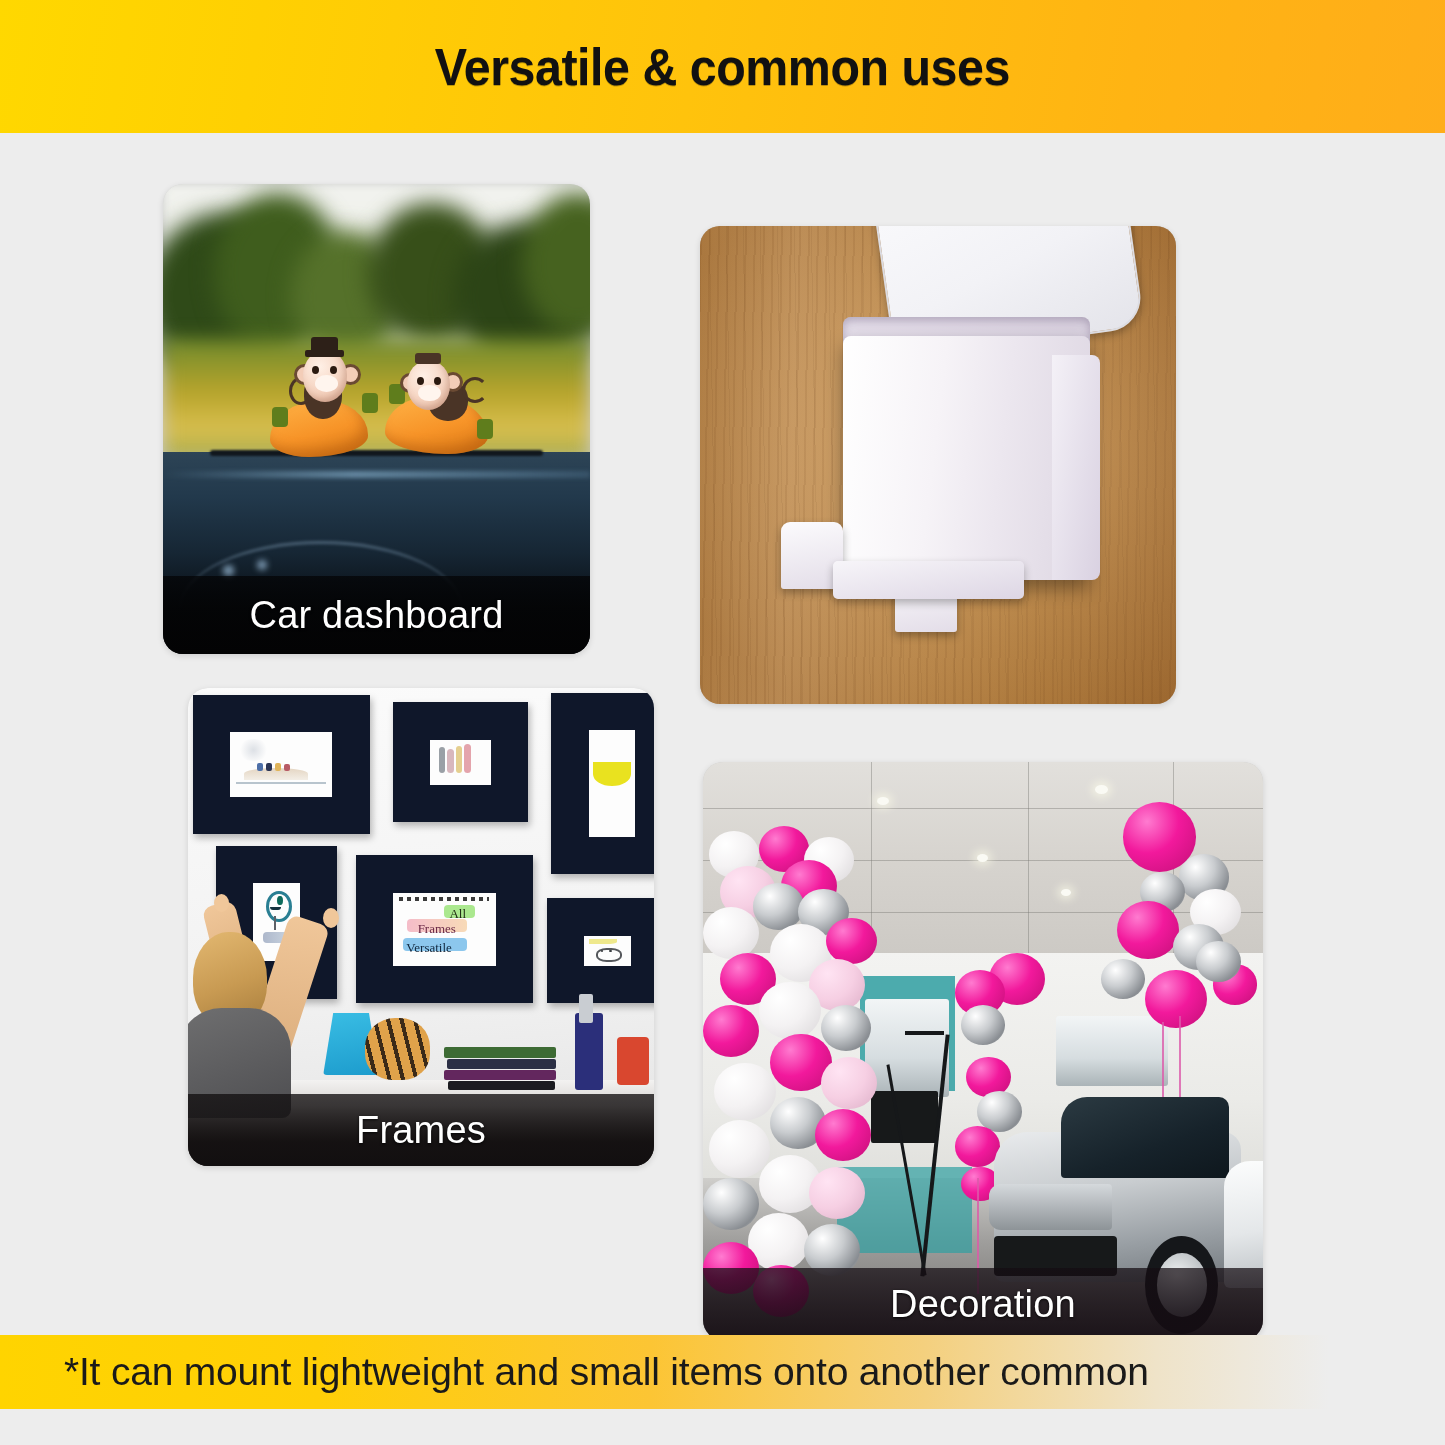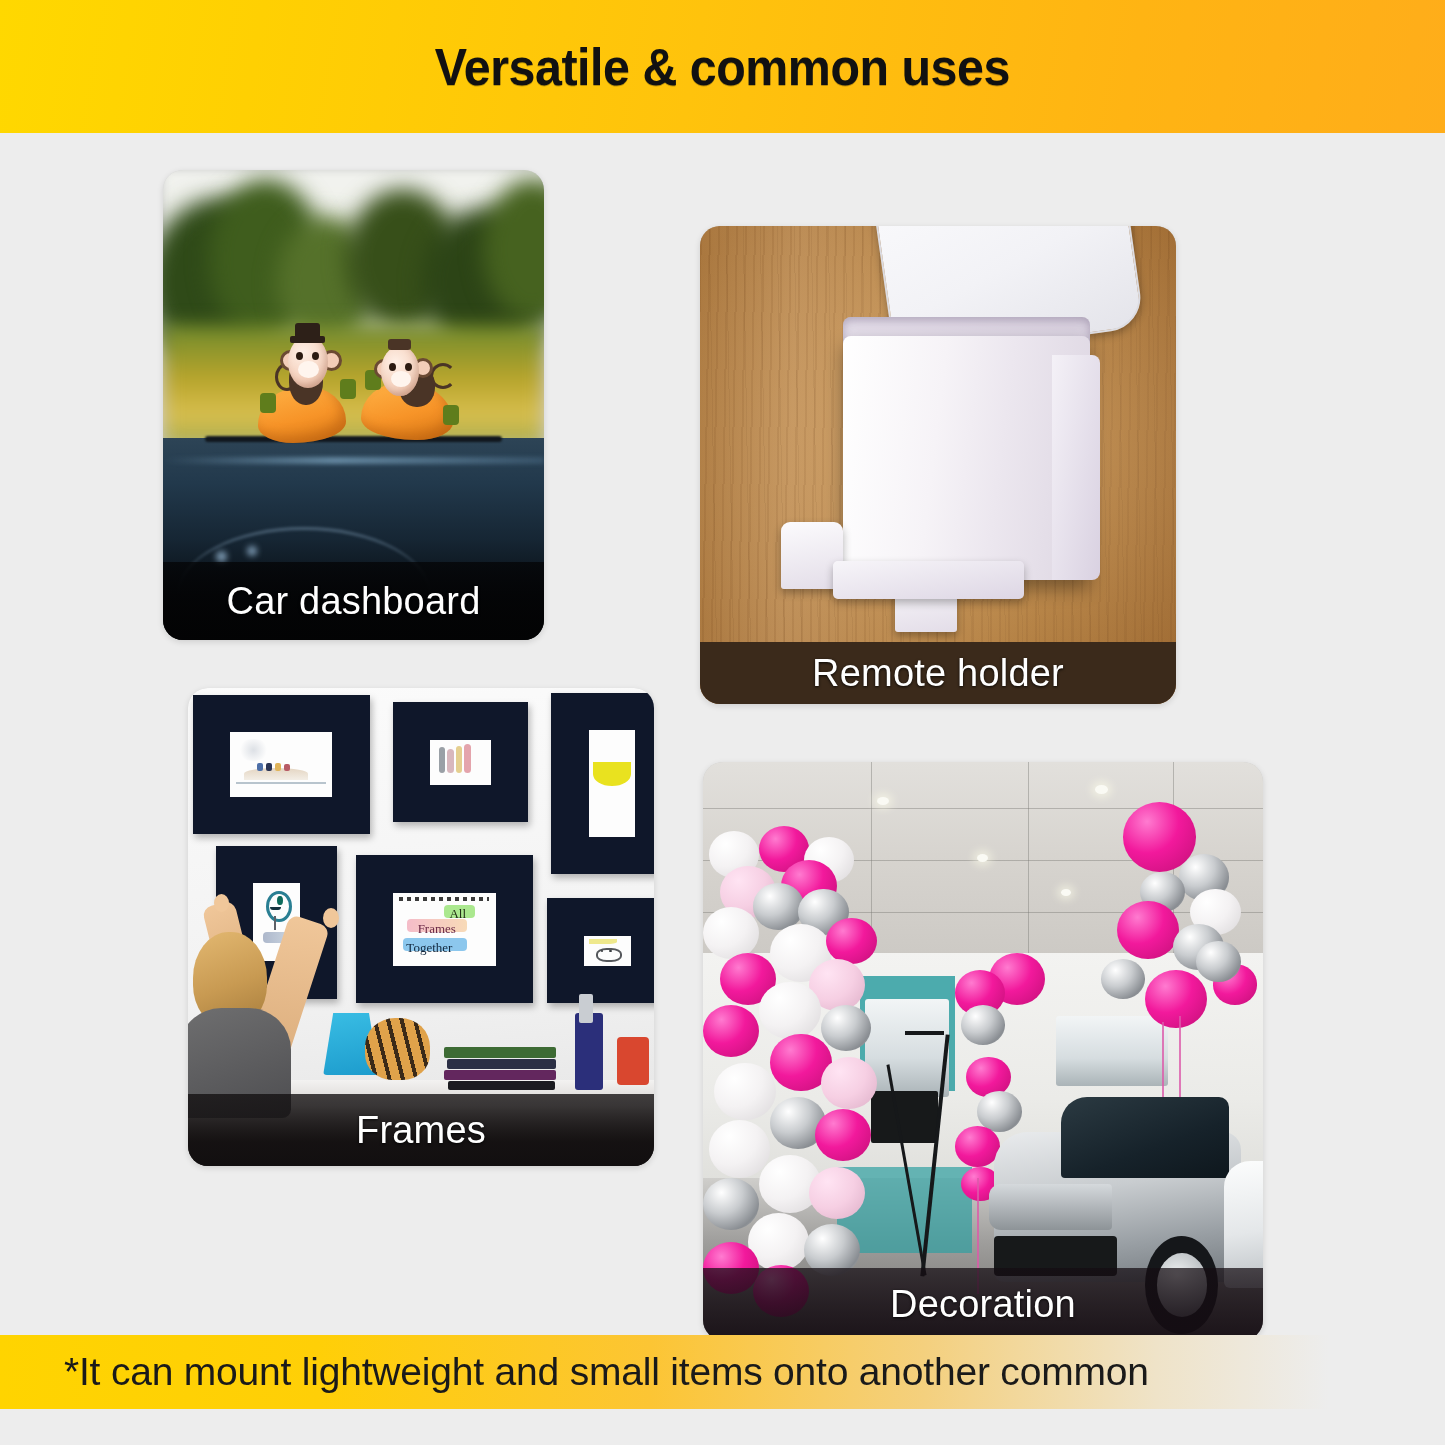--- a/index.html
+++ b/index.html
@@ -33,21 +33,21 @@
   }
   .card-photo{position:absolute;inset:0;overflow:hidden;}
   .caption-band{
     position:absolute;left:0;right:0;bottom:0;
     display:flex;align-items:center;justify-content:center;
     color:#fff;font-size:38px;letter-spacing:.2px;
     text-shadow:0 1px 3px rgba(0,0,0,.85);
   }
 
   
-  #card-dashboard{left:163px;top:170px;width:381px;height:470px;}
+  #card-dashboard{left:163px;top:184px;width:427px;height:470px;}
   #card-dashboard .caption-band{height:78px;background:linear-gradient(180deg,rgba(3,3,4,.72),rgba(3,3,4,.95));}
   #card-remote{left:700px;top:226px;width:476px;height:478px;}
   #card-remote .caption-band{height:62px;background:#3b2a1b;}
   #card-frames{left:188px;top:688px;width:466px;height:478px;}
   #card-frames .caption-band{height:72px;background:linear-gradient(180deg,rgba(18,15,16,.78),rgba(18,15,16,.92));}
   #card-decoration{left:703px;top:762px;width:560px;height:578px;}
   #card-decoration .caption-band{height:72px;background:linear-gradient(180deg,rgba(20,12,18,.72),rgba(20,12,18,.92));}
 
   
   .cd-sky{position:absolute;left:0;top:0;width:100%;height:34%;
@@ -212,23 +212,20 @@
     <div class="rh-wood"></div>
     <div class="rh-sticker" style="left:38%;top:-14%;width:52%;height:38%;
          border-radius:0 0 34px 34px;transform:rotate(-8deg);"></div>
     <div class="rh-rim" style="left:30%;top:19%;width:52%;height:10%;"></div>
     <div class="rh-box" style="left:30%;top:23%;width:52%;height:51%;"></div>
     <div class="rh-side" style="left:74%;top:27%;width:10%;height:47%;"></div>
     <div class="rh-hook" style="left:17%;top:62%;width:13%;height:14%;"></div>
     <div class="rh-hook" style="left:41%;top:72%;width:13%;height:13%;"></div>
     <div class="rh-base" style="left:28%;top:70%;width:40%;height:8%;"></div>
   </div>
-  <div class="caption-band">
-    <span>Remote holder</span>
-  </div>
 </div>
 
 <div class="card" id="card-frames">
   <div class="card-photo">
     <div class="fr-wall"></div>
 
     <div class="frame" style="left:1%;top:1.5%;width:38%;height:29%;">
       <div class="frame-inner">
         <div class="doodle" style="left:8%;top:10%;width:30%;height:34%;border-radius:50%;
              background:radial-gradient(circle,rgba(160,170,185,.35),rgba(255,255,255,0) 70%);"></div>
@@ -276,21 +273,21 @@
              background:repeating-linear-gradient(90deg,#3b3b3b 0 4px,transparent 4px 8px);"></div>
         <div class="doodle" style="left:50%;top:17%;width:30%;height:17%;background:#8fe06a;opacity:.75;border-radius:4px;"></div>
         <div class="doodle" style="left:14%;top:36%;width:58%;height:17%;
              background:linear-gradient(90deg,#f2a7b8,#f6cfa0);opacity:.75;border-radius:4px;"></div>
         <div class="doodle" style="left:10%;top:62%;width:62%;height:18%;background:#6fb9e8;opacity:.8;border-radius:4px;"></div>
         <div class="doodle" style="left:55%;top:18%;width:20%;height:14%;color:#1d2a12;font-size:13px;
              font-family:'Liberation Serif',serif;">All</div>
         <div class="doodle" style="left:24%;top:38%;width:34%;height:14%;color:#6a2846;font-size:13px;
              font-family:'Liberation Serif',serif;">Frames</div>
         <div class="doodle" style="left:13%;top:64%;width:46%;height:14%;color:#10263c;font-size:13px;
-             font-family:'Liberation Serif',serif;">Together</div>
+             font-family:'Liberation Serif',serif;">Versatile</div>
       </div>
     </div>
 
     <div class="frame" style="left:77%;top:44%;width:26%;height:22%;">
       <div class="frame-inner">
         <div class="doodle" style="left:10%;top:10%;width:60%;height:16%;
              border-radius:0 0 40% 0;background:#e8e05c;opacity:.7;"></div>
         <div class="doodle" style="left:26%;top:40%;width:46%;height:34%;border-radius:42%;
              border:2px solid #55585c;"></div>
         <div class="doodle" style="left:36%;top:48%;width:5%;height:5%;border-radius:50%;background:#3b3e42;"></div>

